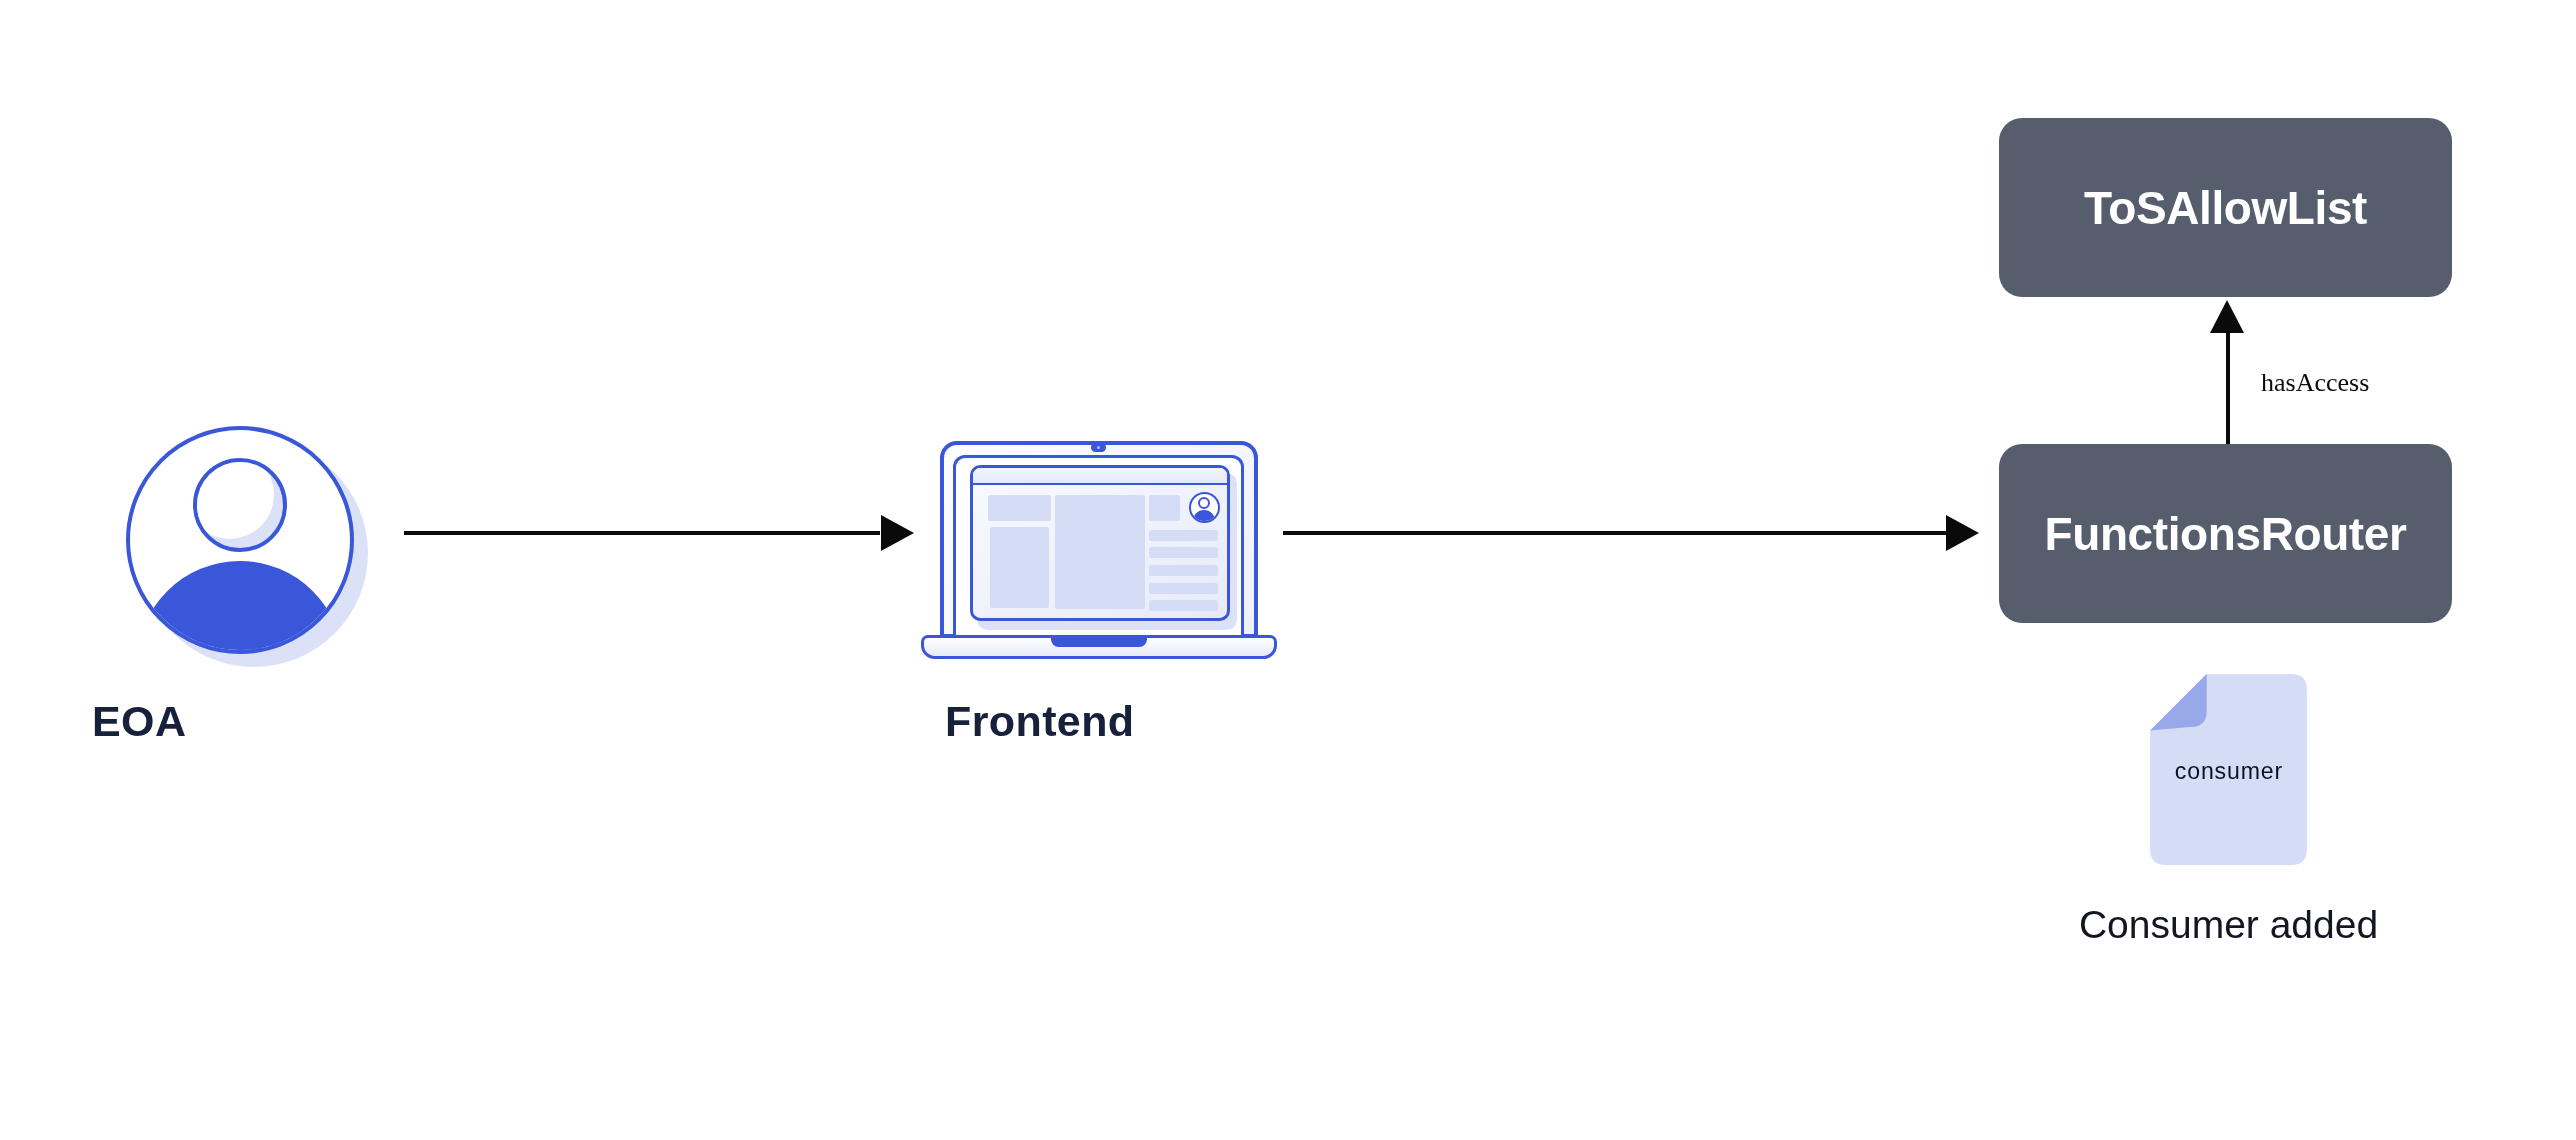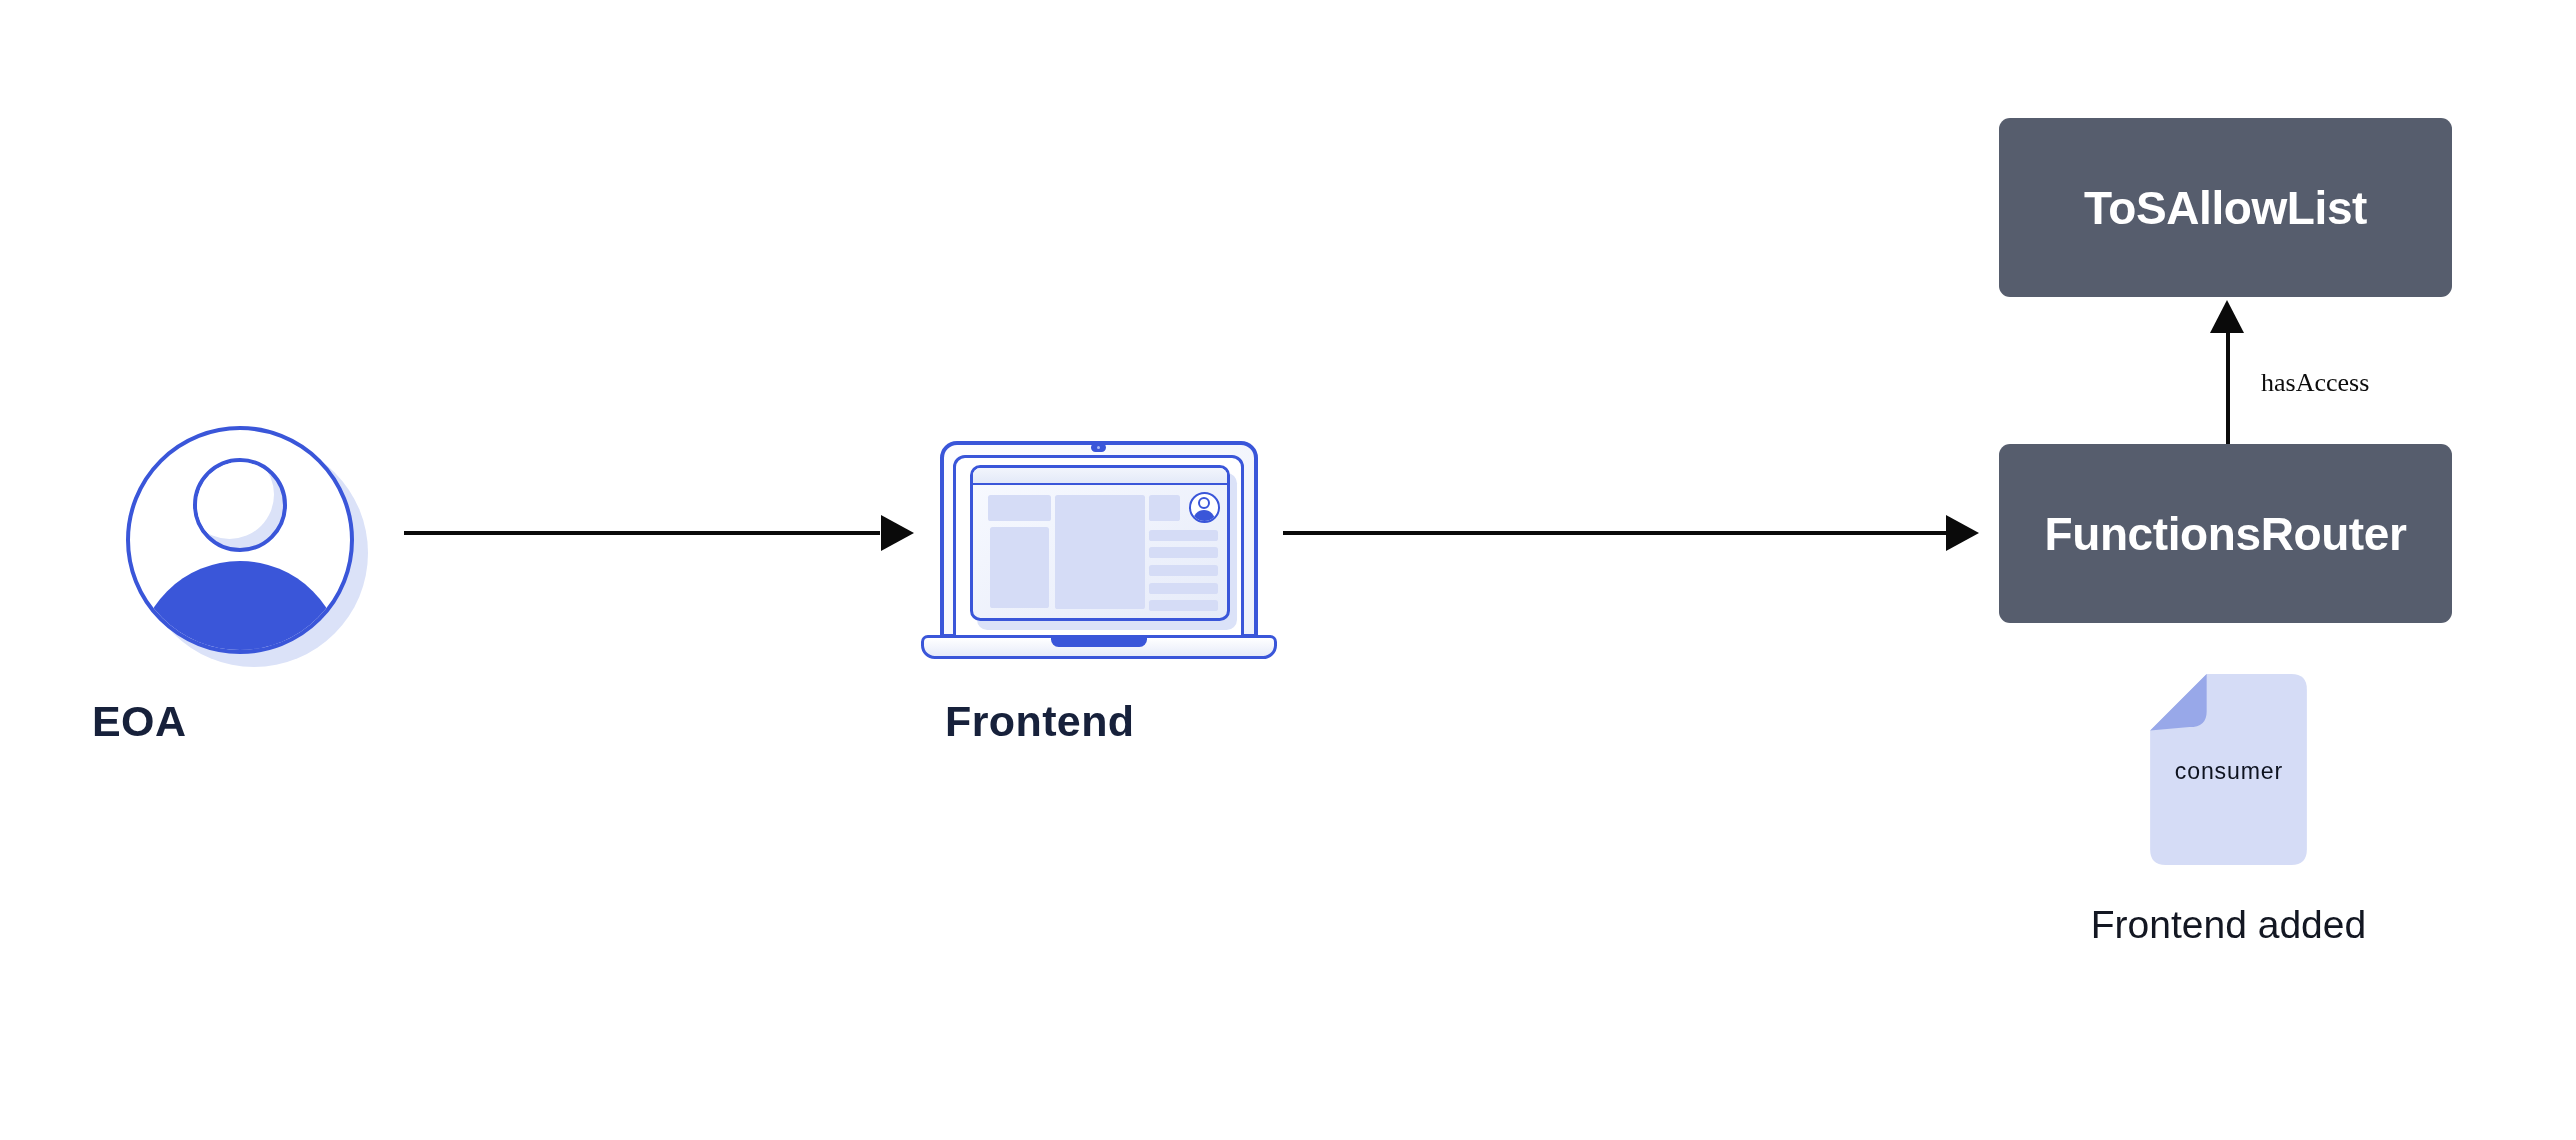--- a/index.html
+++ b/index.html
@@ -84,21 +84,21 @@
   }
   .avatar-shoulders{position:absolute;left:1.7px;top:16.3px;width:22px;height:22px;border-radius:50%;background:var(--accent);}
   .laptop-base{
     left:921px;top:635px;width:356px;height:24px;box-sizing:border-box;
     border:3.4px solid var(--accent);border-radius:6.9px 6.9px 13.7px 13.7px;
     background:linear-gradient(#ffffff,#e6ebf9);
   }
   .laptop-notch{left:1051px;top:635px;width:96px;height:12px;background:var(--accent);border-radius:0 0 7.7px 7.7px;}
   
   .contract-box{
-    position:absolute;left:1999px;width:453px;height:179px;border-radius:11px;
+    position:absolute;left:1999px;width:453px;height:179px;border-radius:23px;
     background:var(--slate);display:flex;align-items:center;justify-content:center;
   }
   .contract-box .box-label{
     color:#ffffff;font-weight:bold;font-size:46px;letter-spacing:-0.4px;
     font-family:"Liberation Sans",sans-serif;
   }
   .box-tos{top:118px;}
   .box-router{top:444px;}
   
   .doc-caption{position:absolute;left:2057px;top:903px;width:343px;text-align:center;
@@ -160,16 +160,16 @@
 
   <div class="arrow-line" style="left:2226px;top:331px;width:4.3px;height:113px;"></div>
   <div class="arrow-head-up" style="left:2210px;top:300px;"></div>
   <div class="code-label" style="left:2261px;top:368px;">hasAccess</div>
 
   <svg class="abs" style="left:2150px;top:674px;" width="157" height="191" viewBox="0 0 183 223">
     <path d="M66 0 H165 Q183 0 183 18 V205 Q183 223 165 223 H18 Q0 223 0 205 V66 Z" fill="#d5dcf6"></path>
     <path d="M66 0 V44 Q66 62 46 62 L0 66 Z" fill="#98a8e9"></path>
     <text x="92" y="123" text-anchor="middle" font-family="Liberation Sans, sans-serif" font-size="27" letter-spacing="1" fill="#0e1320">consumer</text>
   </svg>
-  <div class="doc-caption">Frontend added</div>
+  <div class="doc-caption">Consumer added</div>
 
 </div>
 
 
 </body></html>

